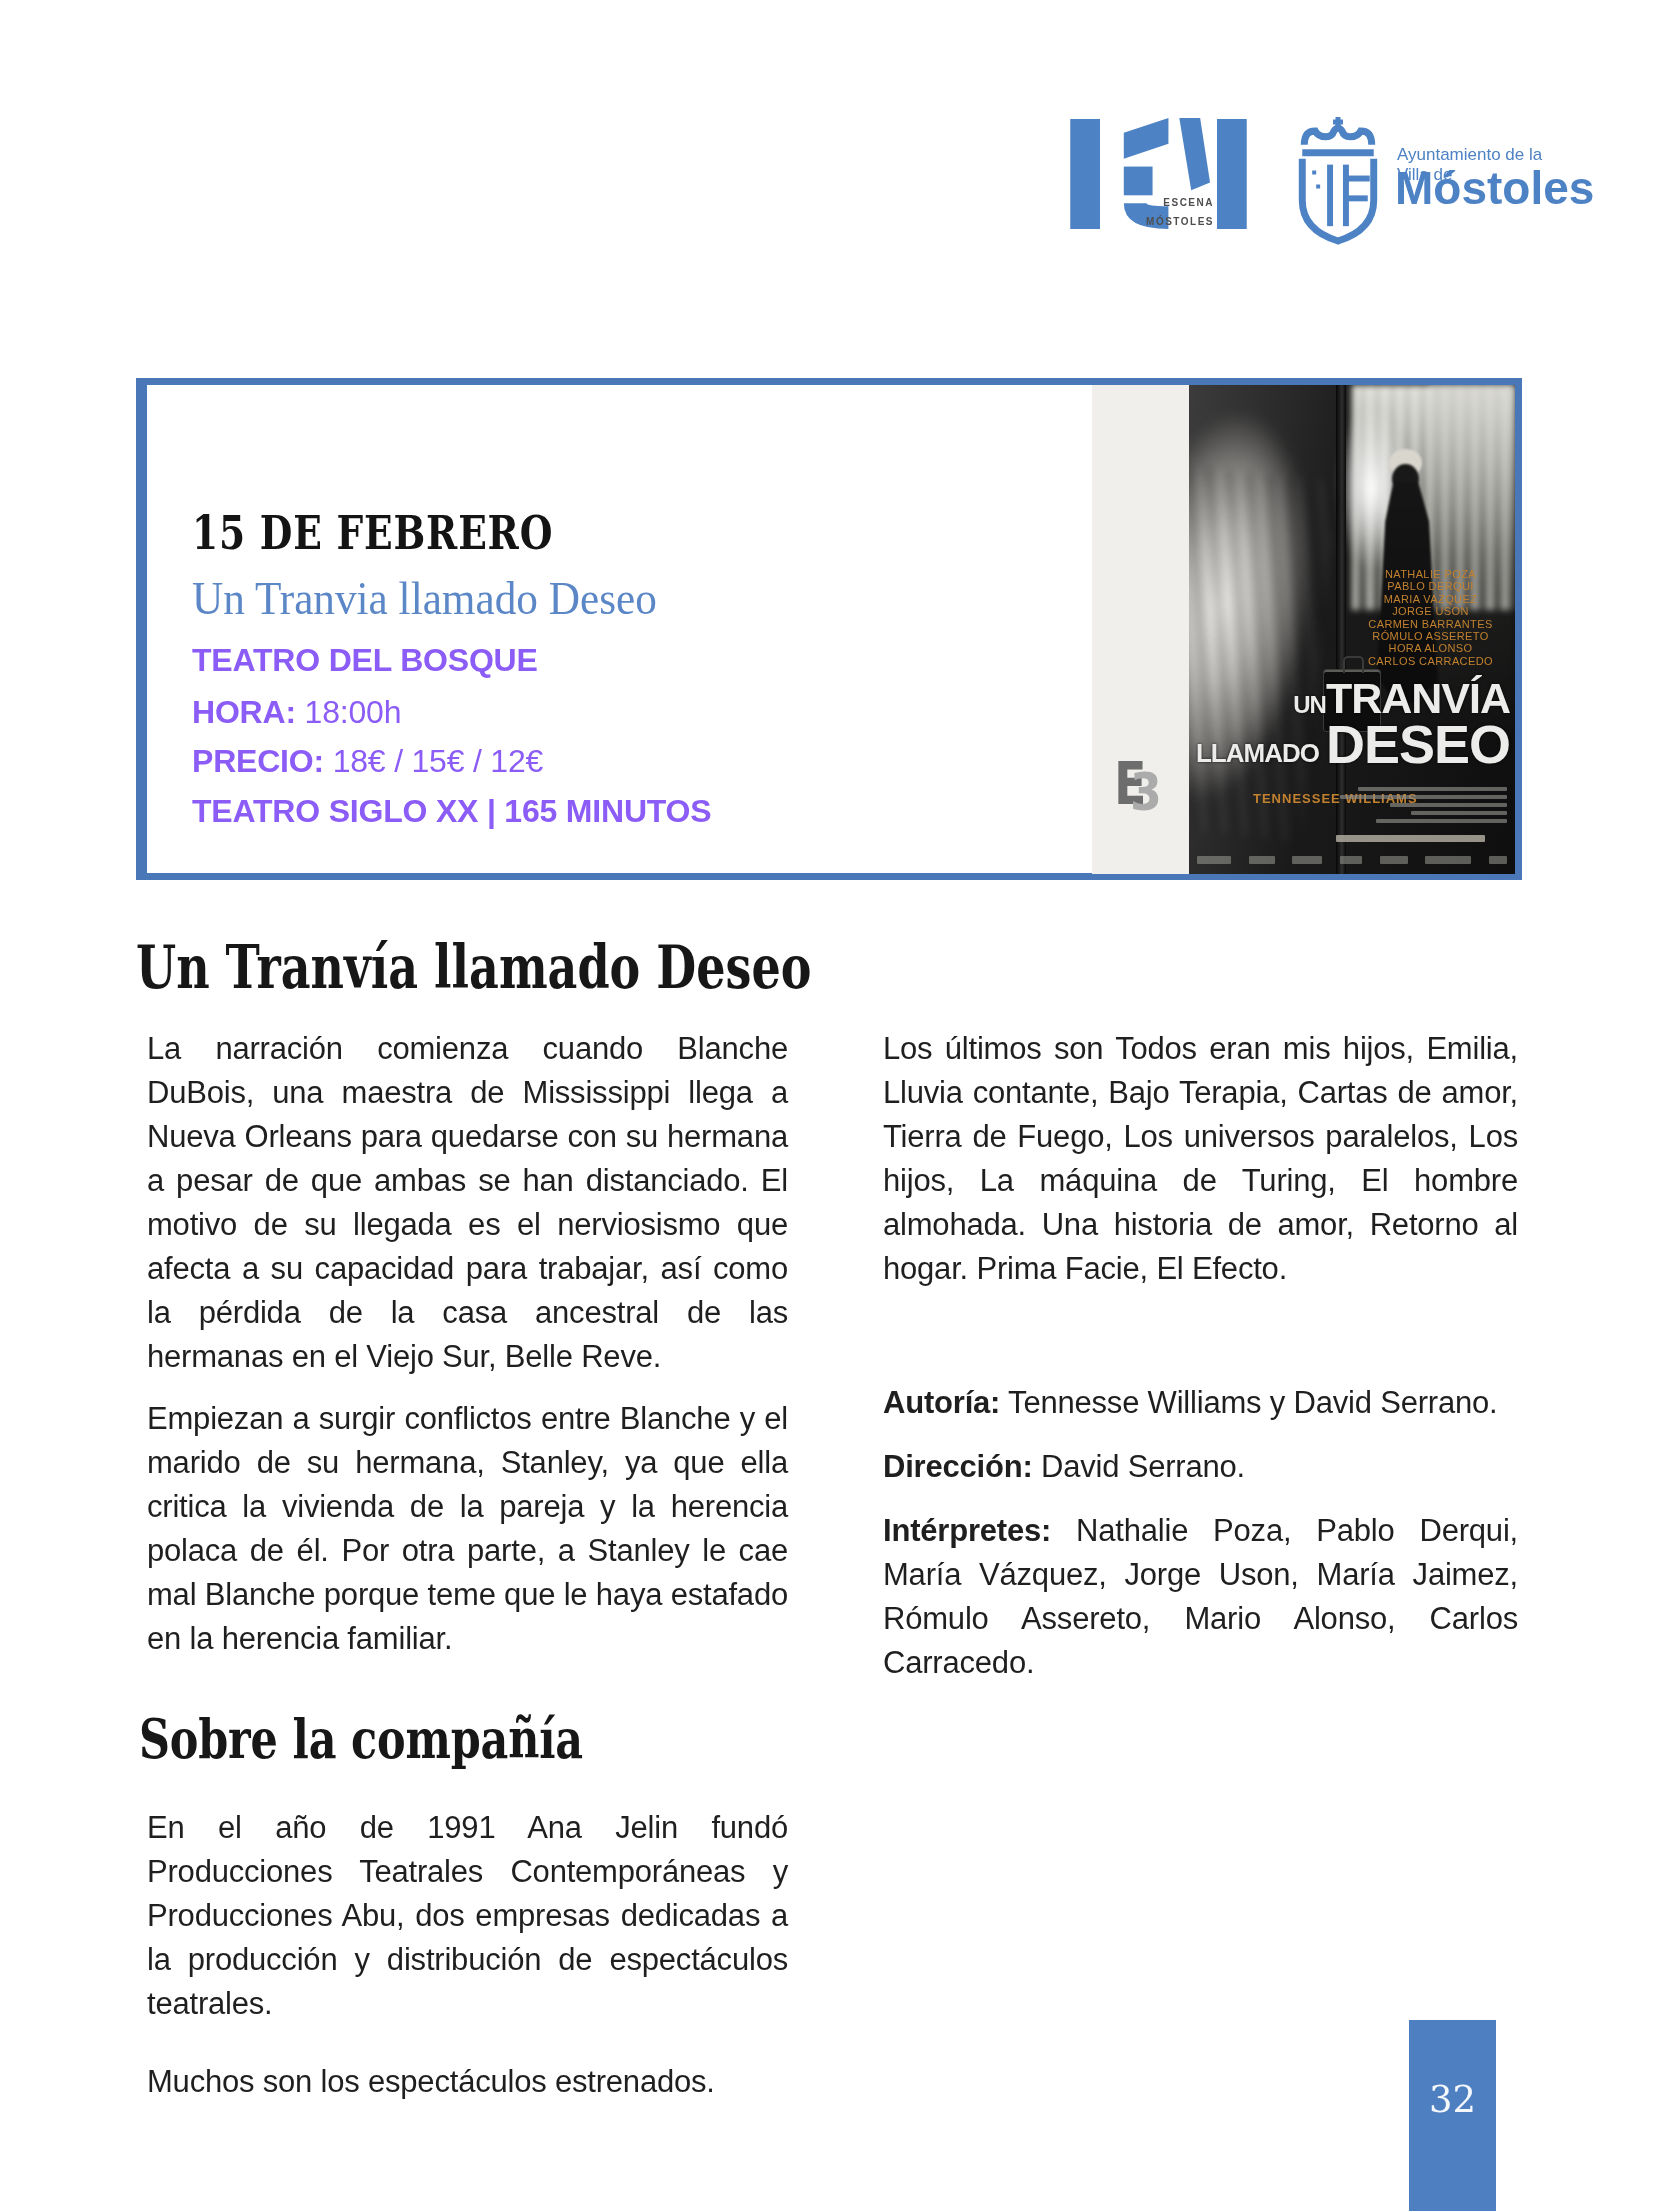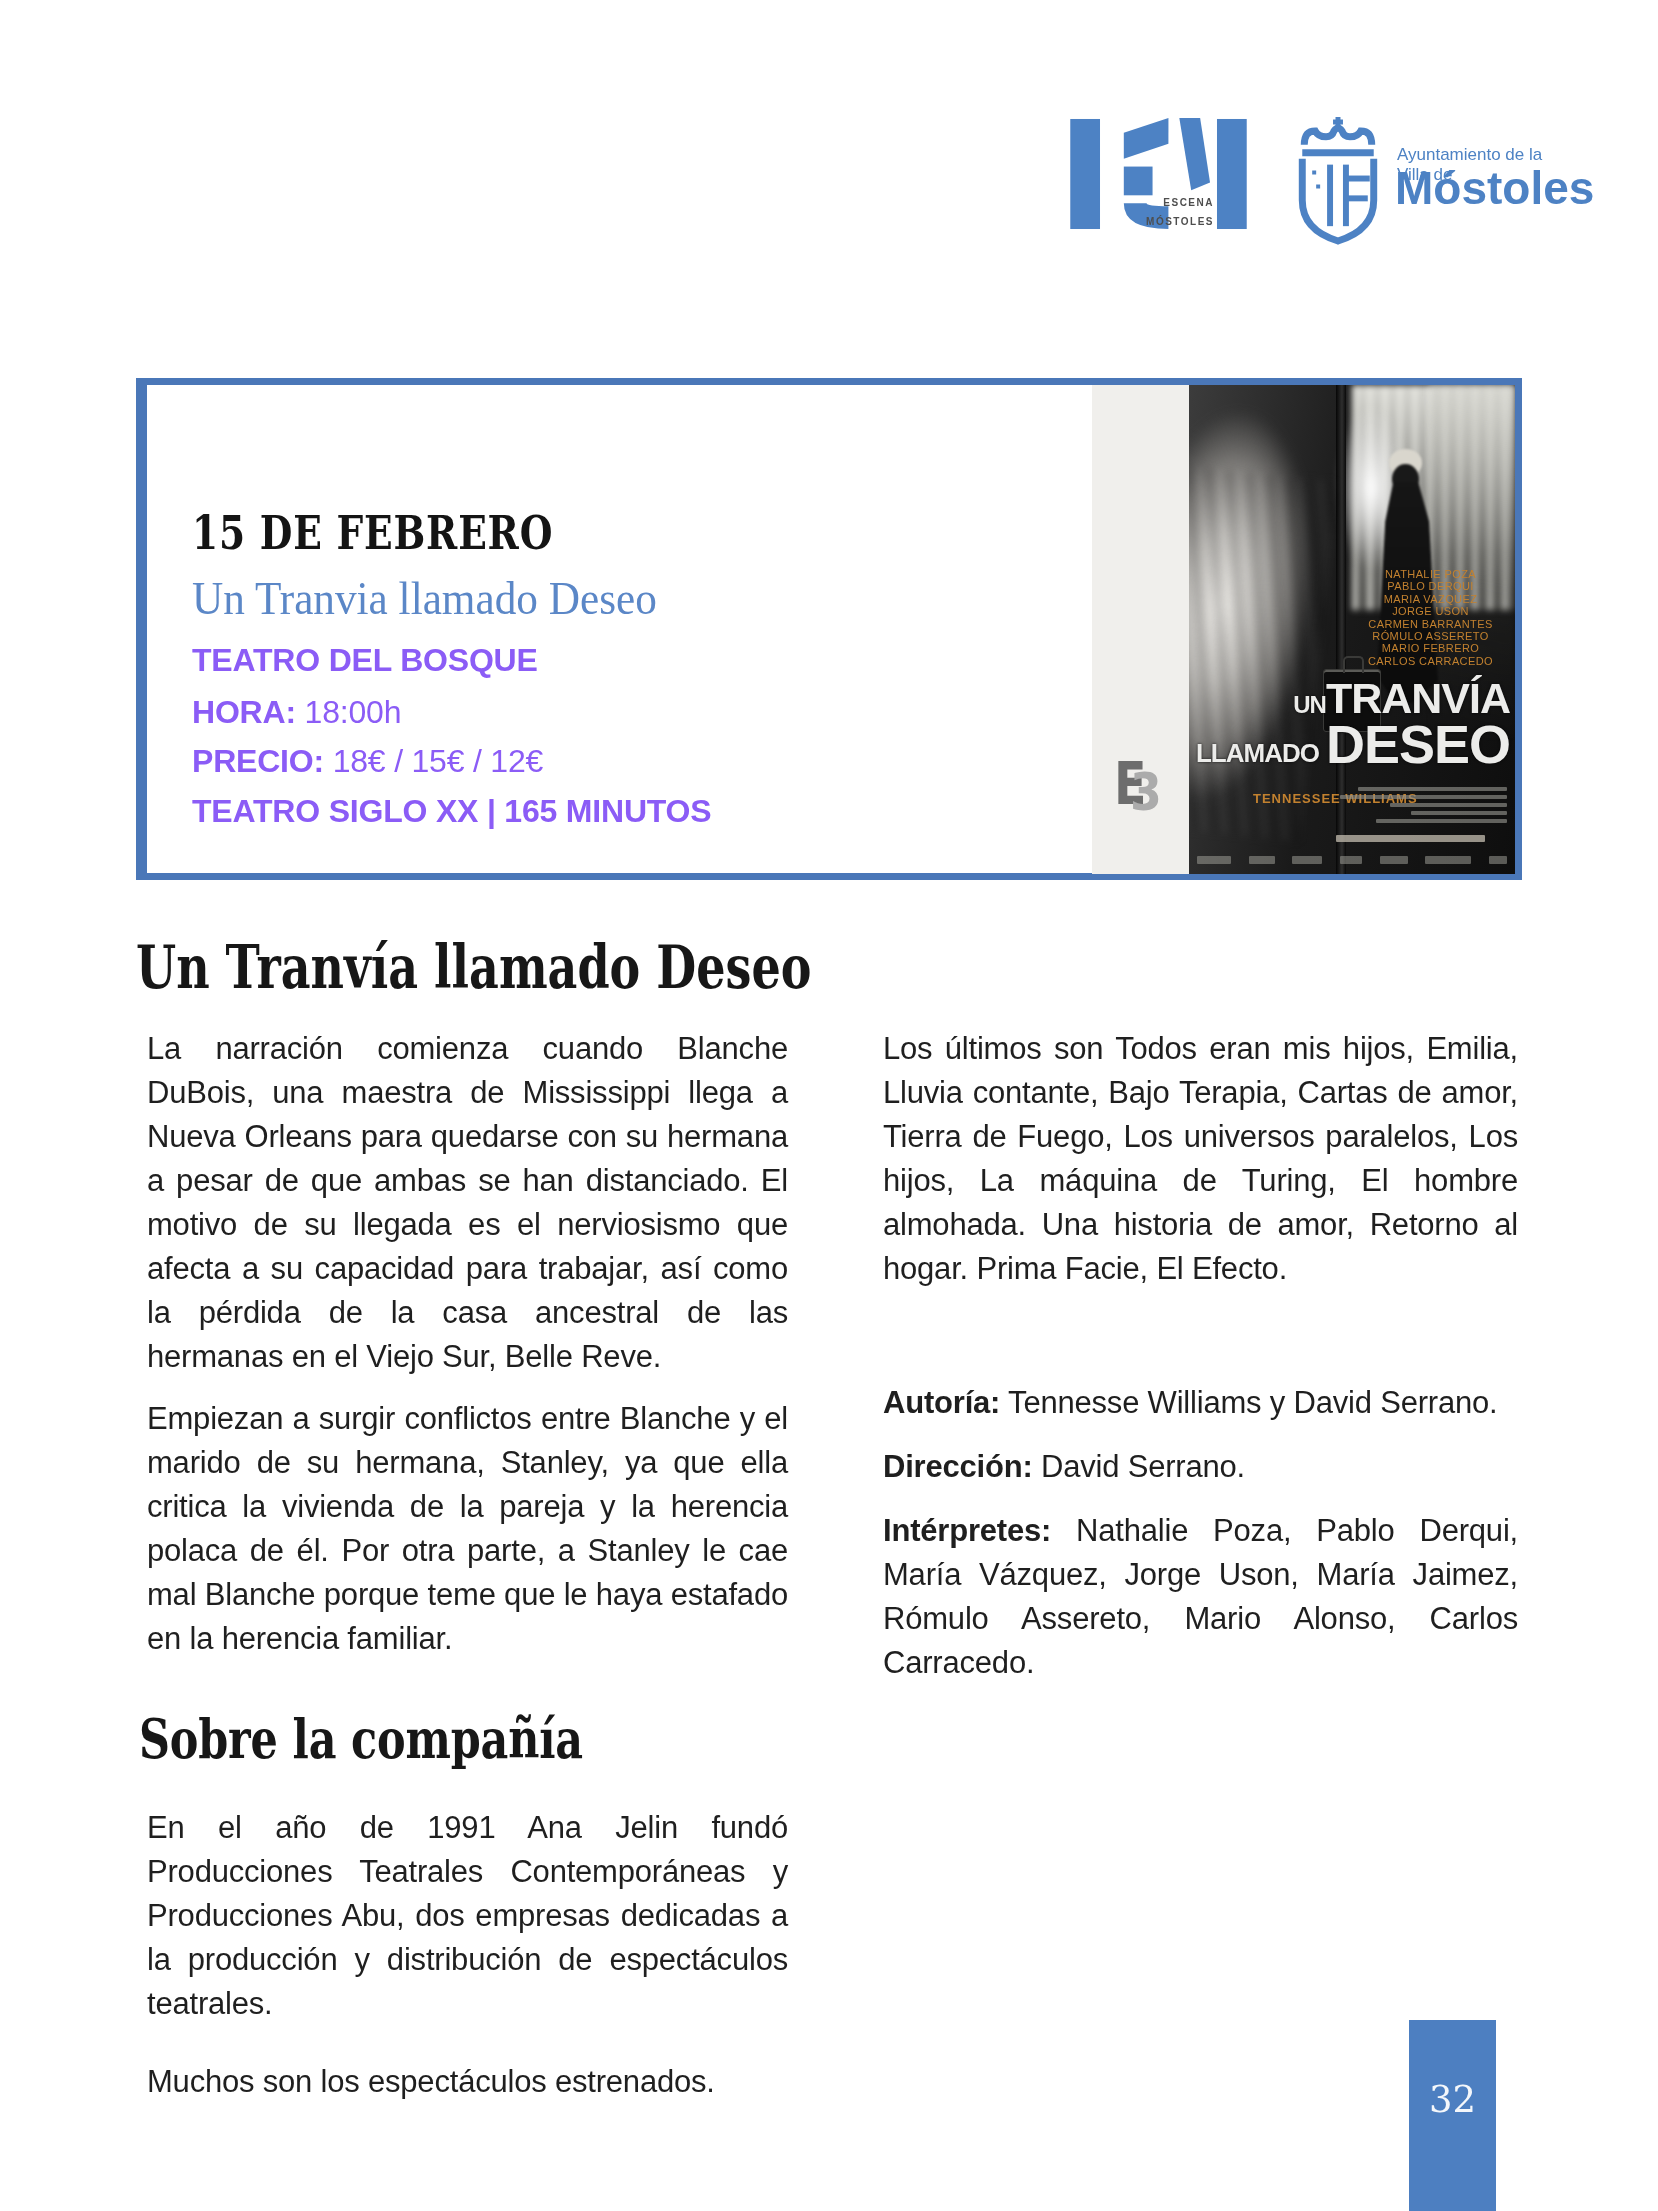--- a/index.html
+++ b/index.html
@@ -243,21 +243,21 @@
       <div class="w-coat"></div>
     </div>
     <div class="p-suitcase"></div>
     <div class="p-cast">
       <div>NATHALIE POZA</div>
       <div>PABLO DERQUI</div>
       <div>MARIA VAZQUEZ</div>
       <div>JORGE USON</div>
       <div>CARMEN BARRANTES</div>
       <div>RÓMULO ASSERETO</div>
-      <div>MARIO FEBRERO</div>
+      <div>HORA ALONSO</div>
       <div>CARLOS CARRACEDO</div>
     </div>
     <div class="p-t1"><span class="sm">UN</span><span class="lg">TRANVÍA</span></div>
     <div class="p-t2">
         <span class="sm">LLAMADO</span>
         <span class="lg">DESEO</span>
       </div>
     <div class="p-author">TENNESSEE WILLIAMS</div>
     <div class="p-credits">
       <i style="width:149px"></i>

